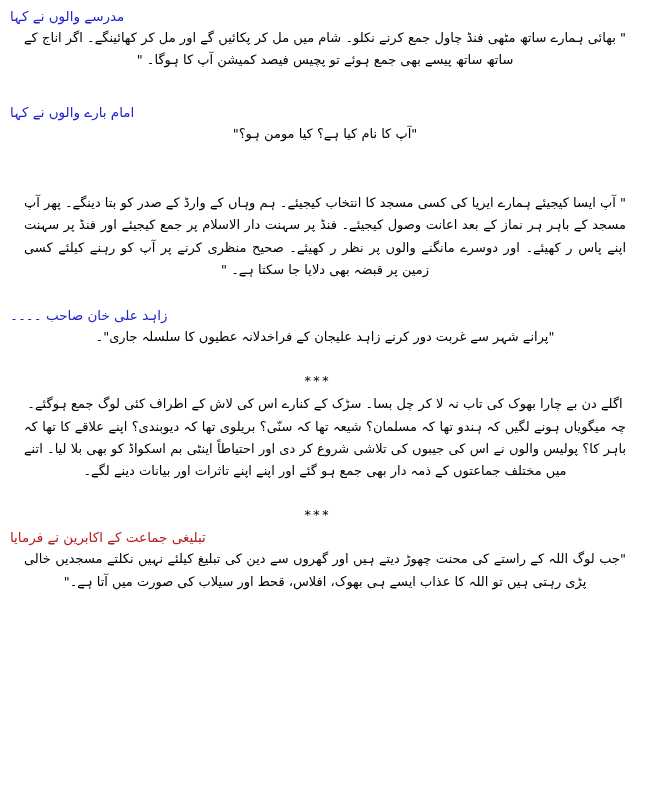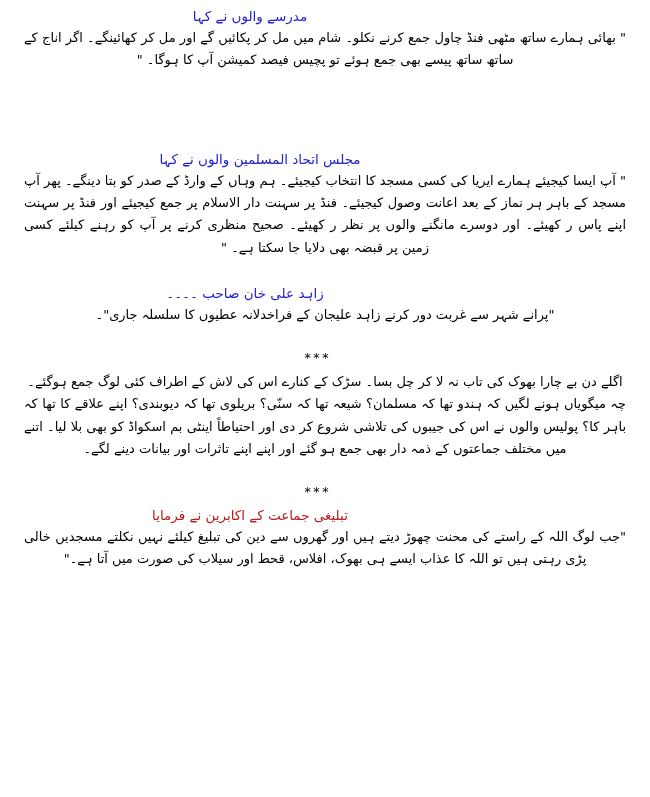--- a/index.html
+++ b/index.html
@@ -23,21 +23,21 @@
     padding: 6px 10px 0 10px;
   }
   .block {
     margin: 0;
     padding: 0;
   }
   
   .heading {
     direction: rtl;
     unicode-bidi: bidi-override;
-    text-align: center;
+    text-align: left;
     font-size: 13.5px;
     line-height: 1.55;
     font-weight: normal;
     white-space: nowrap;
     margin: 0;
     padding: 0 12px 0 0;
   }
   .heading.blue   { color: #2222cc; }
   .heading.purple { color: #b91c1c; }
   .heading.indent-1 { padding-right: 150px; }
@@ -86,28 +86,31 @@
 
 <div id="page">
 
   <div class="block">
     <div class="heading blue indent-1">مدرسے والوں نے کہا</div>
     <div class="para">" بھائی ہمارے ساتھ  مٹھی فنڈ چاول جمع کرنے نکلو۔ شام میں مل کر پکائیں گے اور مل کر کھائینگے۔ اگر اناج کے ساتھ ساتھ پیسے بھی جمع ہوئے تو پچیس فیصد کمیشن آپ کا ہوگا۔ "</div>
   </div>
 
   <div class="gap-xl"></div>
 
+  <div class="block">
+    <div class="heading blue indent-2">امام بارے والوں نے کہا</div>
+    <div class="para centered">"آپ کا نام کیا ہے؟ کیا مومن ہو؟"</div>
+  </div>
 
   <div class="gap-xl"></div>
 
 
   <div class="gap-md"></div>
 
   <div class="block">
-    <div class="heading blue indent-4">مجلس اتحاد المسلمین والوں نے کہا</div>
     <div class="para">" آپ ایسا کیجیئے ہمارے ایریا کی کسی مسجد کا انتخاب کیجیئے۔ ہم وہاں کے وارڈ کے صدر کو بتا دینگے۔ پھر آپ مسجد کے باہر ہر نماز کے بعد اعانت وصول کیجیئے۔ فنڈ پر سہنت دار الاسلام پر جمع کیجیئے اور فنڈ پر سہنت اپنے پاس ر کھیئے۔ اور دوسرے مانگنے والوں پر نظر ر کھیئے۔ صحیح منظری کرنے پر آپ کو رہنے کیلئے کسی زمین پر قبضہ بھی دلایا جا سکتا ہے۔ "</div>
   </div>
 
   <div class="gap-lg"></div>
 
   <div class="block">
     <div class="heading blue indent-5">زاہد علی خان صاحب ۔۔۔۔</div>
     <div class="para centered">"پرانے شہر سے غربت دور کرنے زاہد علیجان کے فراخدلانہ عطیوں کا سلسلہ جاری"۔</div>
   </div>
 

